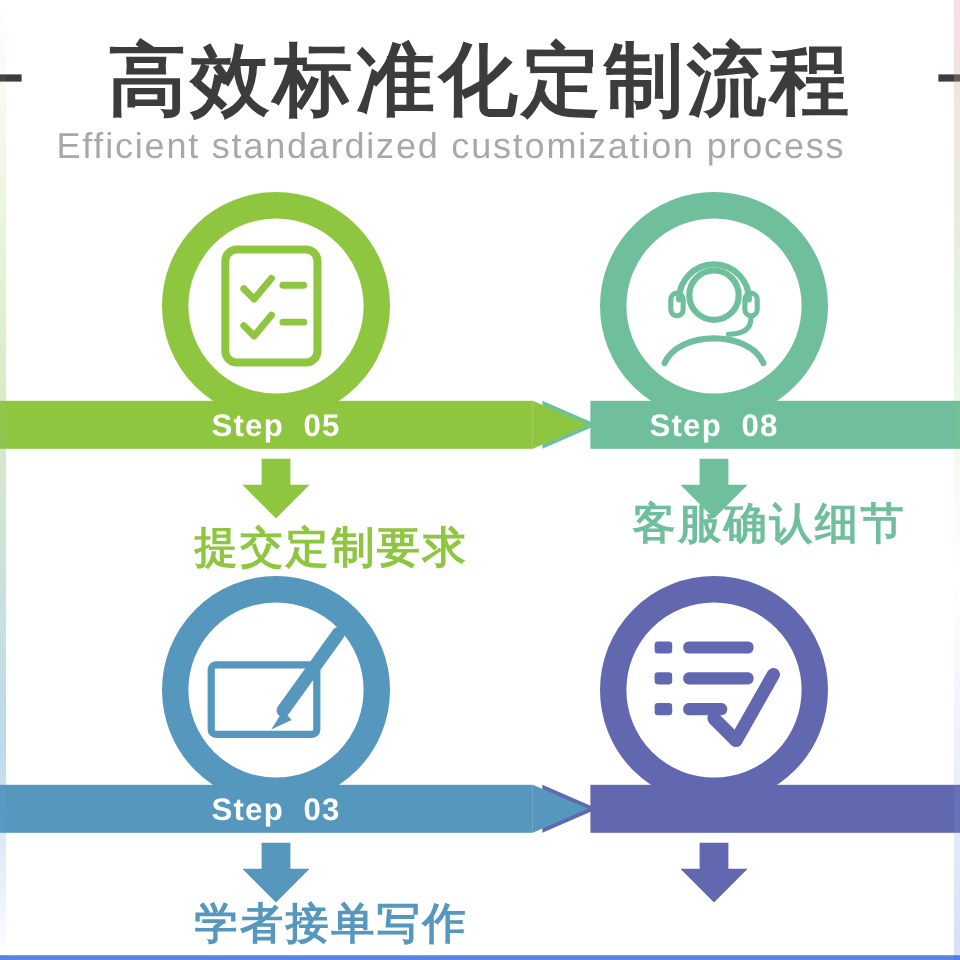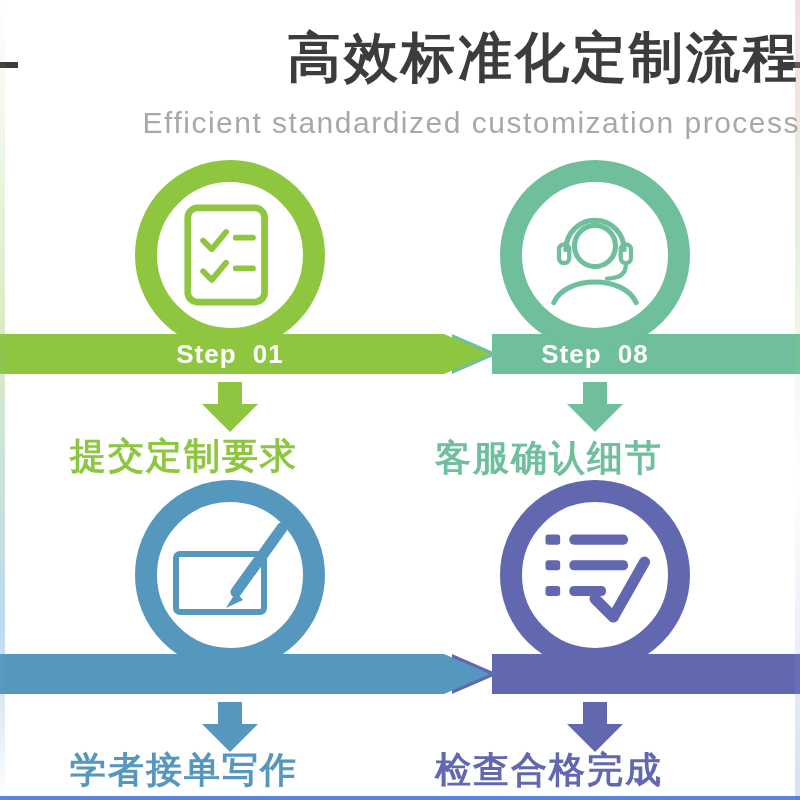--- a/index.html
+++ b/index.html
@@ -6,29 +6,29 @@
   #canvas{
     position:relative;
     width:800px;height:800px;
     background:#ffffff;
     overflow:hidden;
     font-family:"Liberation Sans","DejaVu Sans",sans-serif;
   }
   
   .title{
     position:absolute;top:22px;left:0;right:0;
-    text-align:right;
-    font-size:54px;font-weight:bold;
+    text-align:center;
+    font-size:66px;font-weight:bold;
     color:var(--title);
     letter-spacing:3px;
     white-space:nowrap;
   }
   .subtitle{
     position:absolute;top:106px;left:0;right:0;
-    text-align:right;
+    text-align:left;
     font-size:30px;font-weight:400;
     color:var(--subtitle);
     letter-spacing:1.5px;
     white-space:nowrap;
     margin-left:47px;
   }
   .dash{position:absolute;top:62px;width:18px;height:6px;background:var(--title);}
   .dash-left{left:0;}
   .dash-right{right:0;}
 
@@ -78,25 +78,25 @@
   
   .down{position:absolute;width:56px;height:50px;z-index:2;}
   .a1{left:202px;top:382px;color:var(--step1);}
   .a2{left:567px;top:382px;color:var(--step2);}
   .a3{left:202px;top:702px;color:var(--step3);}
   .a4{left:567px;top:702px;color:var(--step4);}
 
   
   .caption{
     position:absolute;width:320px;
-    text-align:left;font-size:36px;font-weight:600;
+    text-align:right;font-size:36px;font-weight:600;
     letter-spacing:2px;white-space:nowrap;
   }
   .c1{left:70px;top:432px;color:var(--step1);}
-  .c2{left:435px;top:434px;color:var(--step2);}
+  .c2{left:435px;top:412px;color:var(--step2);}
   .c3{left:70px;top:746px;color:var(--step3);}
   .c4{left:435px;top:746px;color:var(--step4);}
 
   
   .edge-bottom{position:absolute;left:0;right:0;bottom:0;height:4px;
     background:var(--edge_bottom);opacity:.85;z-index:5;}
   .edge-left{position:absolute;left:0;top:0;bottom:0;width:5px;z-index:5;
     background:linear-gradient(to bottom, rgba(255,255,255,0), rgba(150,200,90,.35) 40%, rgba(90,160,210,.4) 78%, rgba(255,255,255,0));}
   .edge-right{position:absolute;right:0;top:0;bottom:0;width:5px;z-index:5;
     background:linear-gradient(to bottom, rgba(230,140,160,.30), rgba(150,200,120,.25) 30%, rgba(255,255,255,0) 60%, rgba(120,150,220,.3));}
@@ -152,38 +152,38 @@
   <svg class="icon i4" viewBox="0 0 120 110">
     <rect x="6" y="12" width="16" height="11" rx="3" fill="currentColor"></rect>
     <rect x="32" y="12" width="64" height="11" rx="5" fill="currentColor"></rect>
     <rect x="6" y="40" width="16" height="11" rx="3" fill="currentColor"></rect>
     <rect x="32" y="40" width="64" height="11" rx="5" fill="currentColor"></rect>
     <rect x="6" y="68" width="16" height="11" rx="3" fill="currentColor"></rect>
     <rect x="32" y="68" width="40" height="11" rx="5" fill="currentColor"></rect>
     <path d="M60 82 L80 102 L114 42" fill="none" stroke="currentColor" stroke-width="12" stroke-linecap="round" stroke-linejoin="round"></path>
   </svg>
 
-  <div class="bar-label l1">Step 01</div>
+  <div class="bar-label l1">Step 05</div>
   <div class="bar-label l2">Step 08</div>
+  <div class="bar-label l3">Step 03</div>
 
   <svg class="down a1" viewBox="0 0 56 50">
     <path d="M16 0 h24 v22 h16 L28 50 L0 22 h16 z" fill="currentColor"></path>
   </svg>
   <svg class="down a2" viewBox="0 0 56 50">
     <path d="M16 0 h24 v22 h16 L28 50 L0 22 h16 z" fill="currentColor"></path>
   </svg>
   <svg class="down a3" viewBox="0 0 56 50">
     <path d="M16 0 h24 v22 h16 L28 50 L0 22 h16 z" fill="currentColor"></path>
   </svg>
   <svg class="down a4" viewBox="0 0 56 50">
     <path d="M16 0 h24 v22 h16 L28 50 L0 22 h16 z" fill="currentColor"></path>
   </svg>
 
   <div class="caption c1">提交定制要求</div>
   <div class="caption c2">客服确认细节</div>
   <div class="caption c3">学者接单写作</div>
-  <div class="caption c4">检查合格完成</div>
 
   <div class="edge-left"></div>
   <div class="edge-right"></div>
   <div class="edge-bottom"></div>
 
 </div>
 
 </body></html>

